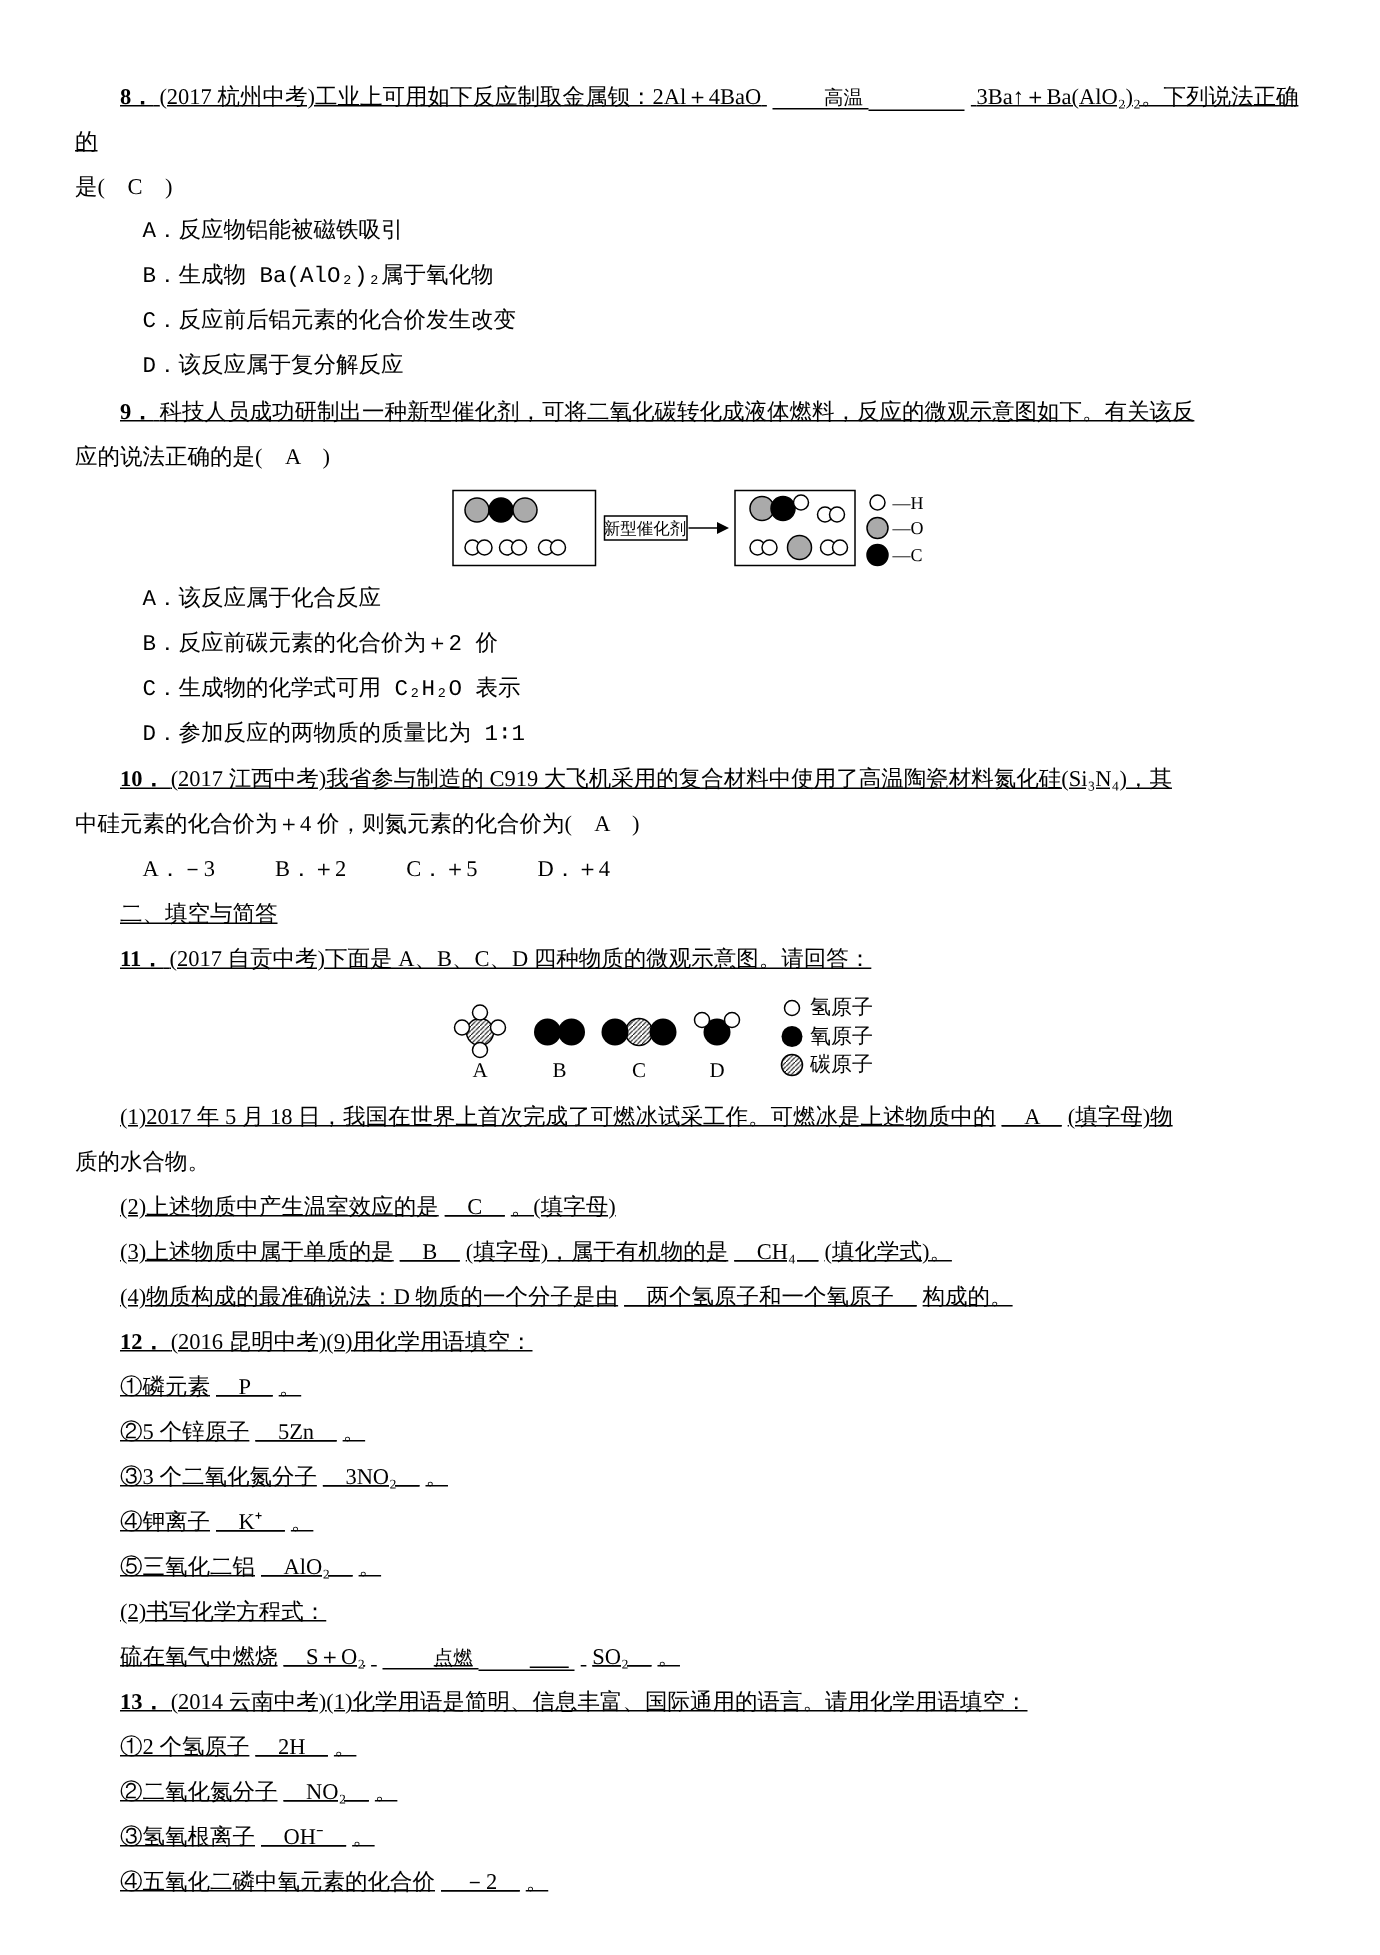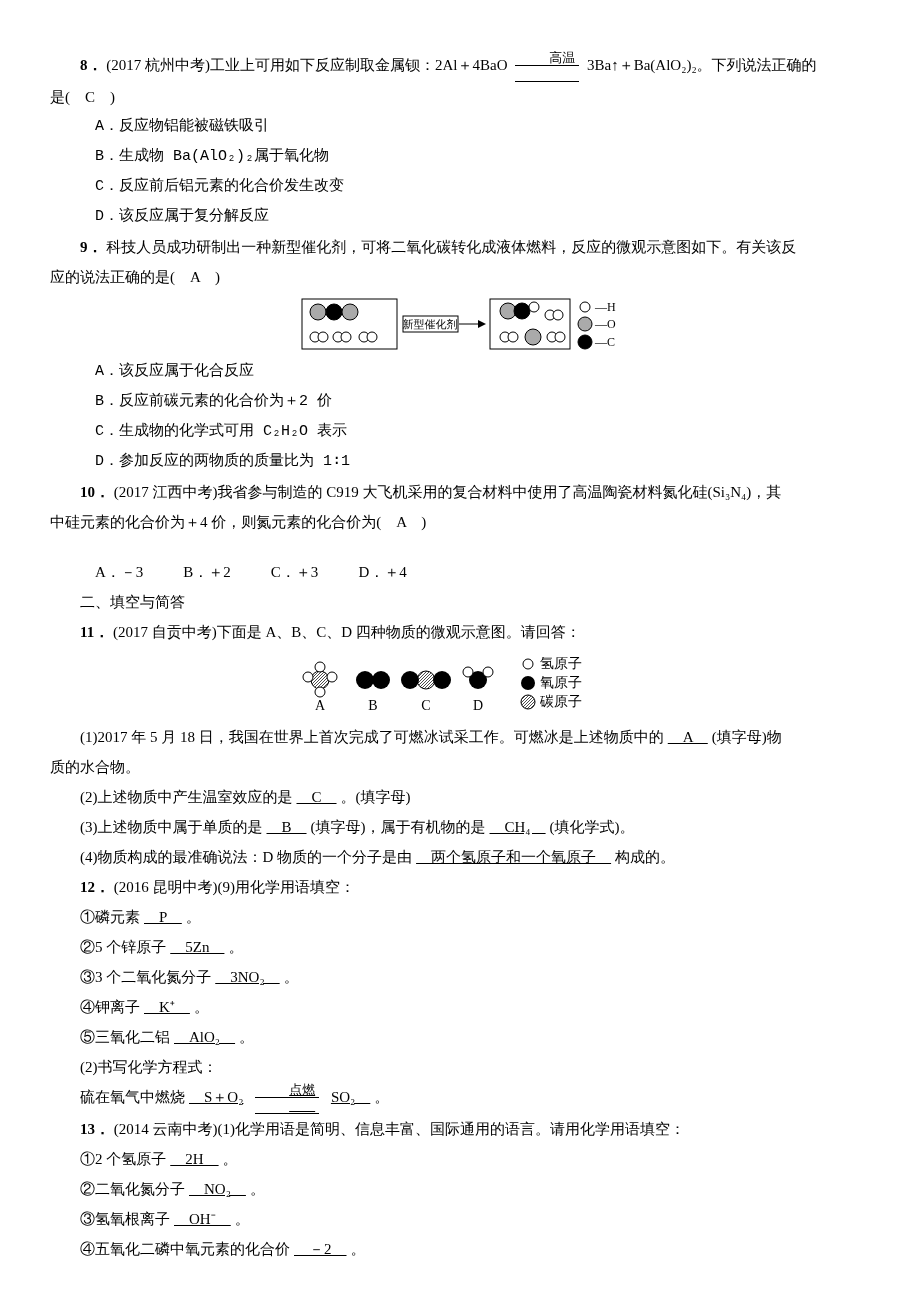--- a/index.html
+++ b/index.html
@@ -6,28 +6,28 @@
     font-family: "SimSun", "宋体", serif;
     font-size: 15px;
     color: #000;
     background: #fff;
     width: 820px;
     margin: 0 auto;
     padding: 50px 50px;
     line-height: 2.0;
   }
   p { margin: 0; }
-  .para { text-indent: 2em; }
+  .para { text-indent: 2em; text-decoration: underline; }
   .opt-indent { text-indent: 3em; font-family: Liberation Mono, monospace; }
   .underline { text-decoration: underline; }
-  .opt-row { display: flex; gap: 40px; padding-left: 3em; margin-top: 20px;}
+  .opt-row { display: flex; gap: 40px; padding-left: 3em;}
   .img-row { display:flex; justify-content:center; margin: 5px 0; }
   svg { display:block; }
   .reaction { display:inline-flex; align-items:center; vertical-align: middle;}
-  .cond { display:inline-flex; flex-direction:column; align-items:center; font-size:13px; line-height:1; padding: 0 4px; justify-content:space-between;}
+  .cond { display:inline-flex; align-items:center; font-size:13px; line-height:1; padding: 0 4px; justify-content:space-between;}
   .cond .top { border-bottom:1px solid #000; padding:0 4px 1px;}
   .cond .bot { border-bottom:1px solid #000; padding:0 4px 1px; margin-top:1px;}
   .answer { text-decoration: underline; padding: 0 4px;}
 </style>
 </head>
 <body>
 
 <p class="para">
   <b>8．</b>
   <span>(2017 杭州中考)</span><span>工业上可用如下反应制取金属钡：2Al＋4BaO</span>
@@ -97,21 +97,21 @@
 <p class="opt-indent">D．参加反应的两物质的质量比为 1∶1</p>
 
 <p class="para">
   <b>10．</b>
   <span>(2017 江西中考)</span><span>我省参与制造的 C919 大飞机采用的复合材料中使用了高温陶瓷材料氮化硅(Si₃N₄)，其</span>
 </p>
 <p>中硅元素的化合价为＋4 价，则氮元素的化合价为(　A　)</p>
 <div class="opt-row">
   <span>A．－3</span>
   <span>B．＋2</span>
-  <span>C．＋3</span>
+  <span>C．＋5</span>
   <span>D．＋4</span>
 </div>
 
 <p class="para">二、填空与简答</p>
 
 <p class="para">
   <b>11．</b>
   <span>(2017 自贡中考)</span><span>下面是 A、B、C、D 四种物质的微观示意图。请回答：</span>
 </p>
 <div class="img-row">

